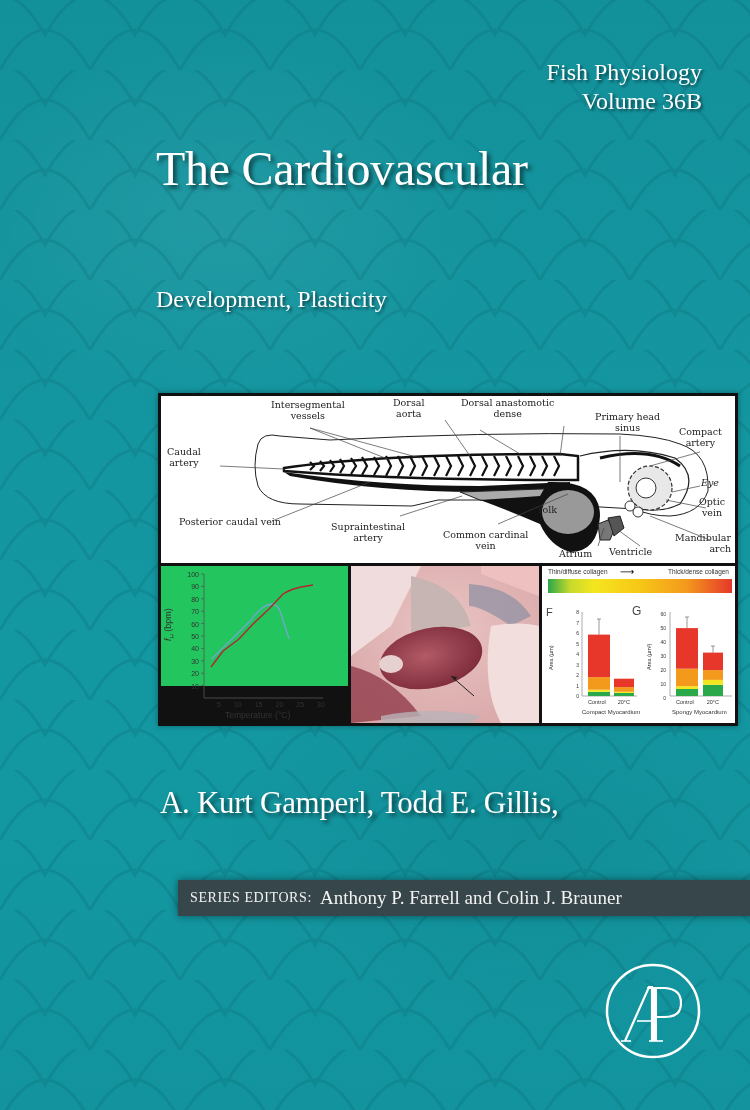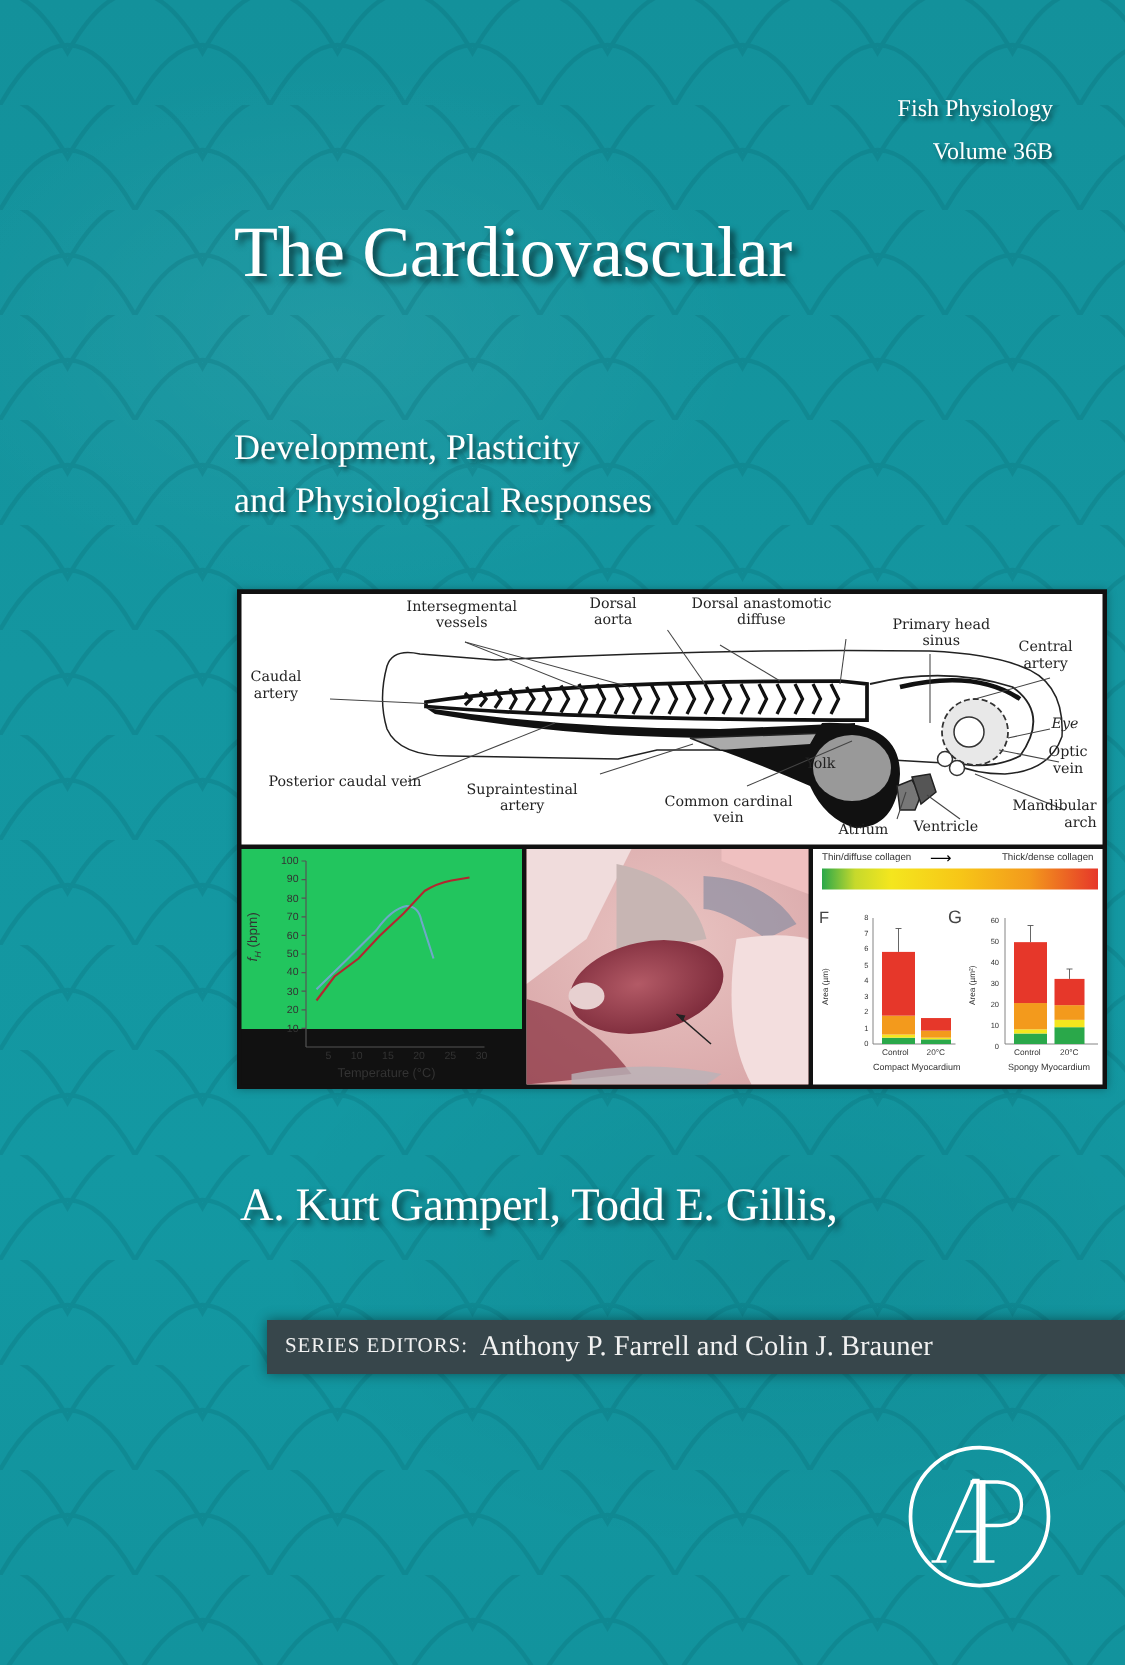--- a/index.html
+++ b/index.html
@@ -15,21 +15,21 @@
       radial-gradient(ellipse 400px 260px at 30% 20%, rgba(255,255,255,0.06), transparent 70%),
       radial-gradient(ellipse 500px 300px at 70% 75%, rgba(0,0,0,0.06), transparent 70%),
       linear-gradient(180deg, #13919b 0%, #1496a0 40%, #1398a2 70%, #12939d 100%);
     overflow: hidden;
   }
   .scales { position: absolute; inset: 0; opacity: 0.16; }
 
   .series {
     position: absolute; right: 48px; top: 58px;
     text-align: right; color: #ffffff;
-    font-size: 16px; line-height: 29px;
+    font-size: 24px; line-height: 29px;
     text-shadow: 2px 2px 3px rgba(0,0,0,0.55);
   }
   .title {
     position: absolute; left: 156px; top: 140px;
     color: #ffffff; font-size: 48px; line-height: 58px;
     text-shadow: 3px 3px 4px rgba(0,0,0,0.6);
     letter-spacing: -0.3px;
   }
   .subtitle {
     position: absolute; left: 156px; top: 282px;
@@ -99,21 +99,20 @@
     <div>Fish Physiology</div>
     <div>Volume 36B</div>
   </div>
 
   <div class="title">
     <div>The Cardiovascular</div>
   </div>
 
   <div class="subtitle">
     <div>Development, Plasticity</div>
-    <div>and Physiological Responses</div>
   </div>
 
   <div class="figure">
 
     <div class="panel-top">
       <svg width="574" height="167" viewBox="0 0 574 167">
 
         <path d="M78 48 Q82 36 100 40 L150 44 Q300 36 440 38 Q480 40 500 48 Q530 58 528 95 Q520 118 490 120 Q470 120 455 113 L300 104 L258 104 L232 110 L120 108 Q86 108 78 90 Q72 70 78 48 Z" fill="#fff" stroke="#222" stroke-width="1"></path>
 
         <path d="M104 72 Q200 58 380 58 L398 60 L398 84 L380 84 Q220 84 104 75 Z" fill="#fff" stroke="#111" stroke-width="2.5"></path>
@@ -182,42 +181,42 @@
       <div class="lbl" style="left:110px;top:3px;">
         <div>Intersegmental</div>
         <div>vessels</div>
       </div>
       <div class="lbl" style="left:232px;top:1px;">
         <div>Dorsal</div>
         <div>aorta</div>
       </div>
       <div class="lbl" style="left:300px;top:1px;">
         <div>Dorsal anastomotic</div>
-        <div>diffuse</div>
+        <div>dense</div>
       </div>
       <div class="lbl" style="left:434px;top:15px;">
         <div>Primary head</div>
         <div>sinus</div>
       </div>
       <div class="lbl" style="left:518px;top:30px;">
-        <div>Central</div>
+        <div>Compact</div>
         <div>artery</div>
       </div>
       <div class="lbl" style="left:6px;top:50px;">
         <div>Caudal</div>
         <div>artery</div>
       </div>
       <div class="lbl" style="left:540px;top:81px;font-style:italic;">Eye</div>
       <div class="lbl" style="left:538px;top:100px;">
         <div>Optic</div>
         <div>vein</div>
       </div>
       <div class="lbl" style="left:376px;top:108px;">Yolk</div>
       <div class="lbl" style="left:18px;top:120px;">Posterior caudal vein</div>
-      <div class="lbl" style="left:150px;top:125px;">
+      <div class="lbl" style="left:170px;top:125px;">
         <div>Supraintestinal</div>
         <div>artery</div>
       </div>
       <div class="lbl" style="left:282px;top:133px;">
         <div>Common cardinal</div>
         <div>vein</div>
       </div>
       <div class="lbl" style="left:398px;top:152px;">Atrium</div>
       <div class="lbl" style="left:448px;top:150px;">Ventricle</div>
       <div class="lbl" style="left:514px;top:136px;text-align:right;">

